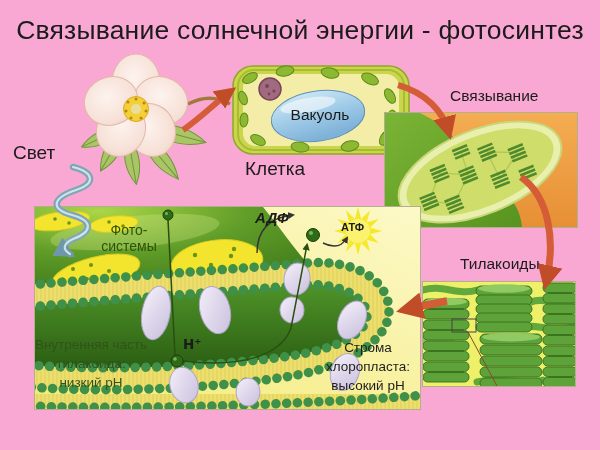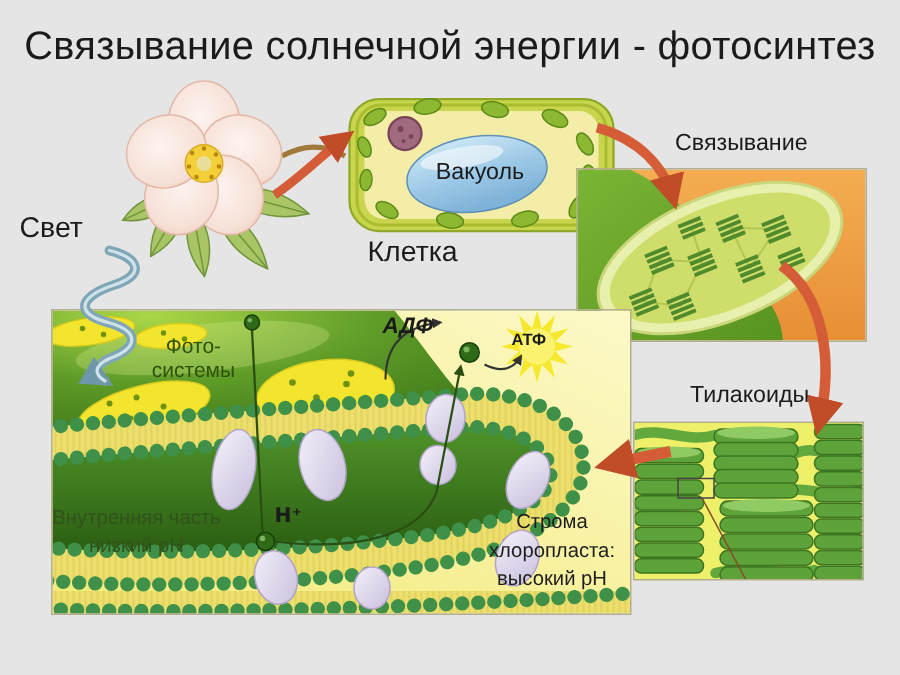--- a/index.html
+++ b/index.html
@@ -1,16 +1,16 @@
 <!DOCTYPE html>
 <html><head>
 <meta charset="utf-8">
 <style>
   html,body{margin:0;padding:0;background:#fff;}
-  .stage{position:relative;width:600px;height:450px;background:#e5e5e5;overflow:hidden;
+  .stage{position:relative;width:600px;height:450px;background:#f9a8d4;overflow:hidden;
          font-family:"Liberation Sans","DejaVu Sans",sans-serif;color:#1b1b1b;}
   .abs{position:absolute;}
   .lbl{position:absolute;z-index:7;white-space:nowrap;color:#1b1b1b;}
   .ctr{text-align:center;white-space:normal;}
   #title{left:0;top:15px;width:600px;text-align:center;font-size:26.5px;letter-spacing:.2px;}
   #lbl-light{left:13px;top:142px;font-size:19px;}
   #lbl-kletka{left:245px;top:158px;font-size:19px;}
   #lbl-vakuol{left:281px;top:106px;width:78px;font-size:15.5px;text-align:center;}
   #lbl-chloro{left:450px;top:87px;font-size:15.5px;}
   #lbl-tilak{left:420px;top:255px;font-size:15.5px;margin-left:40px;}
@@ -391,20 +391,21 @@
   <div class="lbl" id="lbl-tilak">Тилакоиды</div>
   <div class="lbl ctr" id="lbl-fotosys">
     <span>Фото-</span>
     <span>системы</span>
   </div>
   <div class="lbl" id="lbl-adp">АДФ</div>
   <div class="lbl" id="lbl-atp">АТФ</div>
   <div class="lbl" id="lbl-hplus">H⁺</div>
   <div class="lbl ctr" id="lbl-interior">
     <span>Внутренняя часть</span>
+    <span>тилакоида:</span>
     <span>низкий pH</span>
   </div>
   <div class="lbl ctr" id="lbl-stroma">
     <span>Строма</span>
     <span>хлоропласта:</span>
     <span>высокий pH</span>
   </div>
 
 </div>
 

